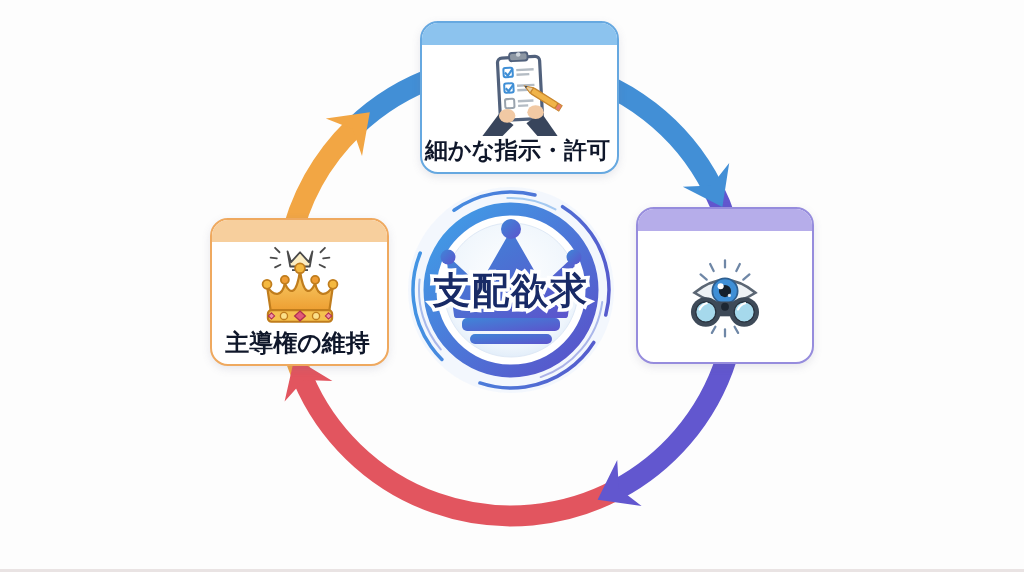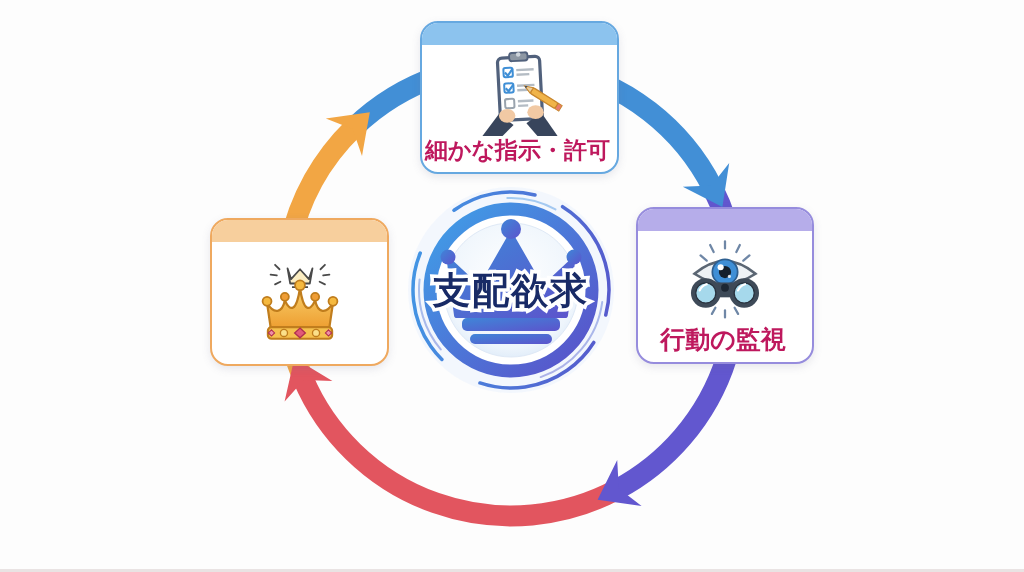--- a/index.html
+++ b/index.html
@@ -4,21 +4,21 @@
 <style>
   html,body{margin:0;padding:0;background:#fff;}
   .stage{position:relative;width:1024px;height:572px;background:#fdfdfd;overflow:hidden;
          font-family:"Liberation Sans","DejaVu Sans",sans-serif;}
   .stage::after{content:"";position:absolute;left:0;right:0;bottom:0;height:3px;background:#e9e3e3;}
   .arrow-layer{position:absolute;left:0;top:0;}
   .node{position:absolute;background:#ffffff;border-radius:18px;overflow:hidden;
         display:flex;flex-direction:column;box-shadow:0 3px 9px rgba(110,110,140,.16);}
   .node-header{height:22px;flex:none;}
   .node-body{flex:1;display:flex;align-items:center;justify-content:center;padding-top:2px;}
-  .node-label{flex:none;text-align:center;font-weight:bold;color:#be185d;padding:0 4px 9px 0;line-height:1.1;}
+  .node-label{flex:none;text-align:center;font-weight:bold;color:#0f172a;padding:0 4px 9px 0;line-height:1.1;}
   .node-top{left:420px;top:21px;width:195px;height:149px;border:2.5px solid #66a8e0;}
   .node-top .node-header{background:#8cc3ee;}
   .node-top .node-label{font-size:23px;}
   .node-right{left:636px;top:207px;width:174px;height:153px;border:2.5px solid #968cdd;}
   .node-right .node-header{background:#b6adea;}
   .node-right .node-label{font-size:25px;}
   .node-bottom{left:420px;top:402px;width:190px;height:156px;border:2.5px solid #e0737c;}
   .node-bottom .node-header{background:#f4939b;}
   .node-bottom .node-label{font-size:25px;}
   .node-left{left:210px;top:218px;width:175px;height:144px;border:2.5px solid #efa95f;}
@@ -141,21 +141,20 @@
         <rect x="46" y="52" width="18" height="17" fill="#3e4a58"></rect>
         <circle cx="33" cy="64" r="17" fill="#3e4a58"></circle>
         <circle cx="77" cy="64" r="17" fill="#3e4a58"></circle>
         <circle cx="33" cy="64" r="11.5" fill="#a6d9ec" stroke="#27313d" stroke-width="1.4"></circle>
         <circle cx="77" cy="64" r="11.5" fill="#a6d9ec" stroke="#27313d" stroke-width="1.4"></circle>
         <path d="M26,61 Q28.5,55.5 34,54" fill="none" stroke="#ffffff" stroke-width="2.6" stroke-linecap="round"></path>
         <path d="M70,61 Q72.5,55.5 78,54" fill="none" stroke="#ffffff" stroke-width="2.6" stroke-linecap="round"></path>
         <circle cx="55" cy="58" r="4.5" fill="#1d2733"></circle>
       </svg>
     </div>
-    <div class="node-label">行動の監視</div>
   </div>
 
 
   <div class="node node-left">
     <div class="node-header"></div>
     <div class="node-body">
       <svg width="98" height="86" viewBox="0 0 110 96">
         <g transform="translate(6,0)">
           <polygon points="35,8 39,20 49,9 59,20 63,8 60,25 38,25" fill="#fbedc2" stroke="#4a4a4a" stroke-width="2" stroke-linejoin="round"></polygon>
           <line x1="40" y1="29" x2="58" y2="29" stroke="#4a4a4a" stroke-width="2"></line>
@@ -177,15 +176,16 @@
             <rect x="13" y="74" width="72" height="13" rx="4" fill="#f5c14e" stroke="#c07d1d" stroke-width="2.5"></rect>
             <polygon points="49,75 55,80.5 49,86 43,80.5" fill="#e25a78" stroke="#b03050" stroke-width="1.5"></polygon>
             <circle cx="31" cy="80.5" r="4" fill="#fbe08a" stroke="#c07d1d" stroke-width="1.5"></circle>
             <circle cx="67" cy="80.5" r="4" fill="#fbe08a" stroke="#c07d1d" stroke-width="1.5"></circle>
             <polygon points="17,77 20.5,80.5 17,84 13.5,80.5" fill="#ee8fa6" stroke="#b03050" stroke-width="1.2"></polygon>
             <polygon points="81,77 84.5,80.5 81,84 77.5,80.5" fill="#ee8fa6" stroke="#b03050" stroke-width="1.2"></polygon>
           </g>
         </g>
       </svg>
     </div>
+    <div class="node-label">主導権の維持</div>
   </div>
 
 </div>
 
 </body></html>

